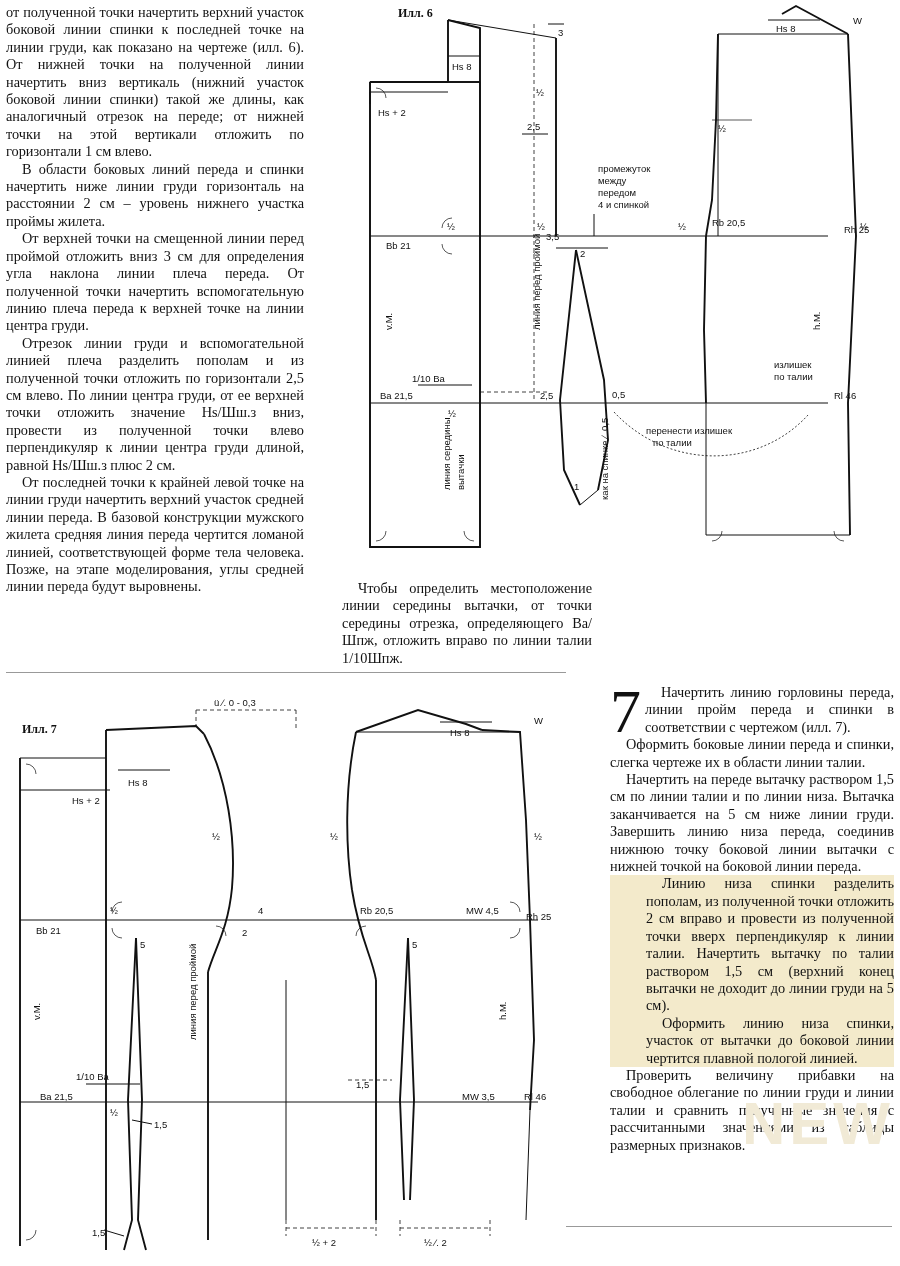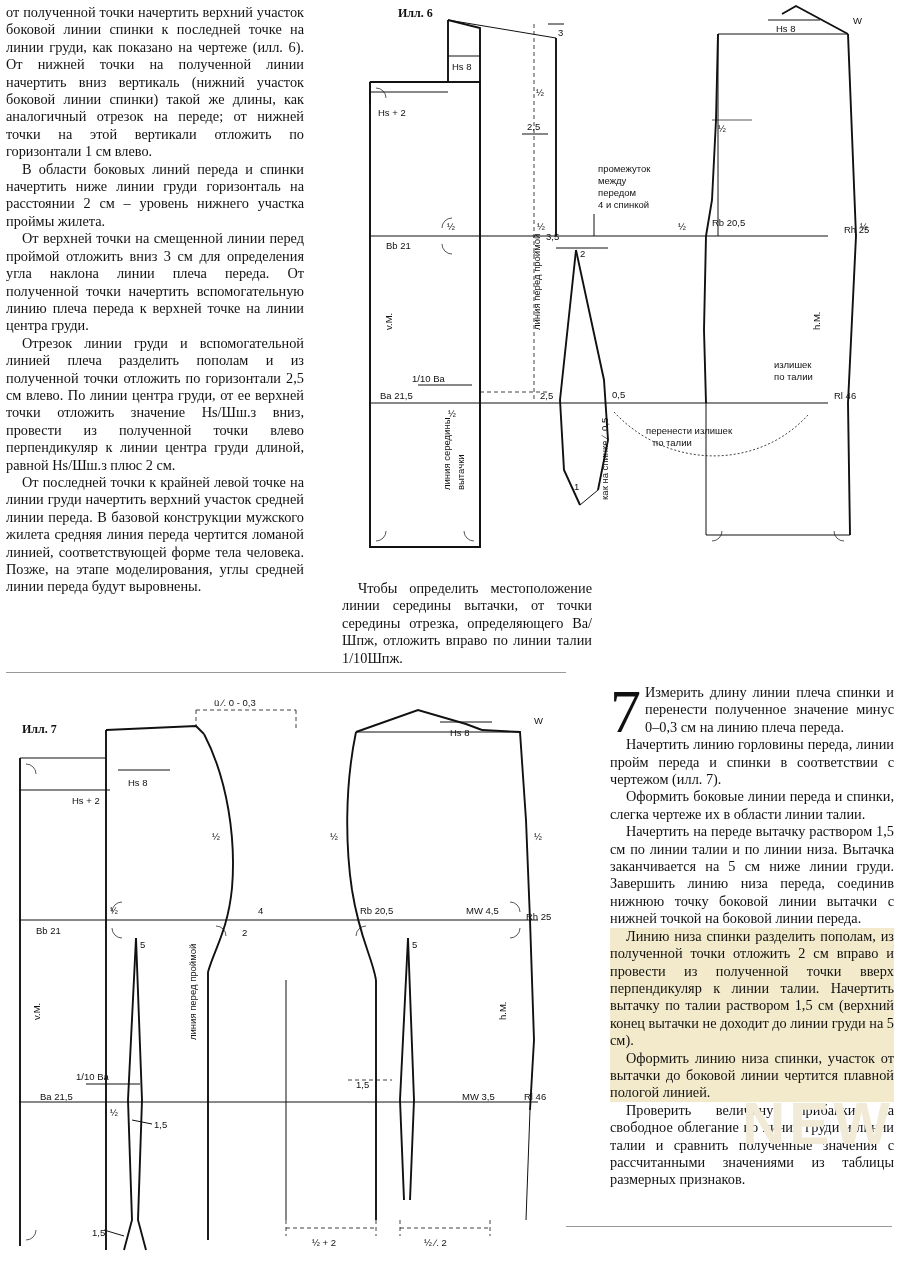--- a/index.html
+++ b/index.html
@@ -31,21 +31,21 @@
   #right-col2{left:610px;top:684px;width:284px;}
 
   .dropcap{
     float:left;
     font-family:"Liberation Serif", serif;
     font-size:62px;
     line-height:50px;
     padding:2px 4px 0 0;
     color:#111;
   }
-  .hl{background:#f3eacb;}
+  .hl{background:#f3eacb;padding-left:36px;}
 
   
   .illo{position:absolute;}
   .illo-label{
     position:absolute;
     font-family:"Liberation Serif", serif;
     font-weight:bold;
     font-size:12px;
     color:#111;
   }
@@ -188,21 +188,20 @@
 
   <div class="col-text" id="mid-bottom-col">
     <p>Чтобы определить местоположение линии середины вытачки, от точки середины отрезка, определяющего Ва/Шпж, отложить вправо по линии талии 1/10Шпж.</p>
   </div>
 
 
   <hr class="sep" style="left:6px;top:664px;width:560px;">
 
   <div class="col-text" id="right-col2">
     <span class="dropcap">7</span>
-    <p class="noind">Измерить длину линии плеча спинки и перенести полученное значение минус 0–0,3 см на линию плеча переда.</p>
     <p>Начертить линию горловины переда, линии пройм переда и спинки в соответствии с чертежом (илл. 7).</p>
     <p>Оформить боковые линии переда и спинки, слегка чертеже их в области линии талии.</p>
     <p>Начертить на переде вытачку раствором 1,5 см по линии талии и по линии низа. Вытачка заканчивается на 5 см ниже линии груди. Завершить линию низа переда, соединив нижнюю точку боковой линии вытачки с нижней точкой на боковой линии переда.</p>
     <p class="hl">Линию низа спинки разделить пополам, из полученной точки отложить 2 см вправо и провести из полученной точки вверх перпендикуляр к линии талии. Начертить вытачку по талии раствором 1,5 см (верхний конец вытачки не доходит до линии груди на 5 см).</p>
     <p class="hl">Оформить линию низа спинки, участок от вытачки до боковой линии чертится плавной пологой линией.</p>
     <p>Проверить величину прибавки на свободное облегание по линии груди и линии талии и сравнить полученные значения с рассчитанными значениями из таблицы размерных признаков.</p>
   </div>
 
   <div class="illo" style="left:0px;top:680px;width:578px;height:586px;">
     <div class="illo-label" style="left:22px;top:42px;text-align:right;">Илл. 7</div>

